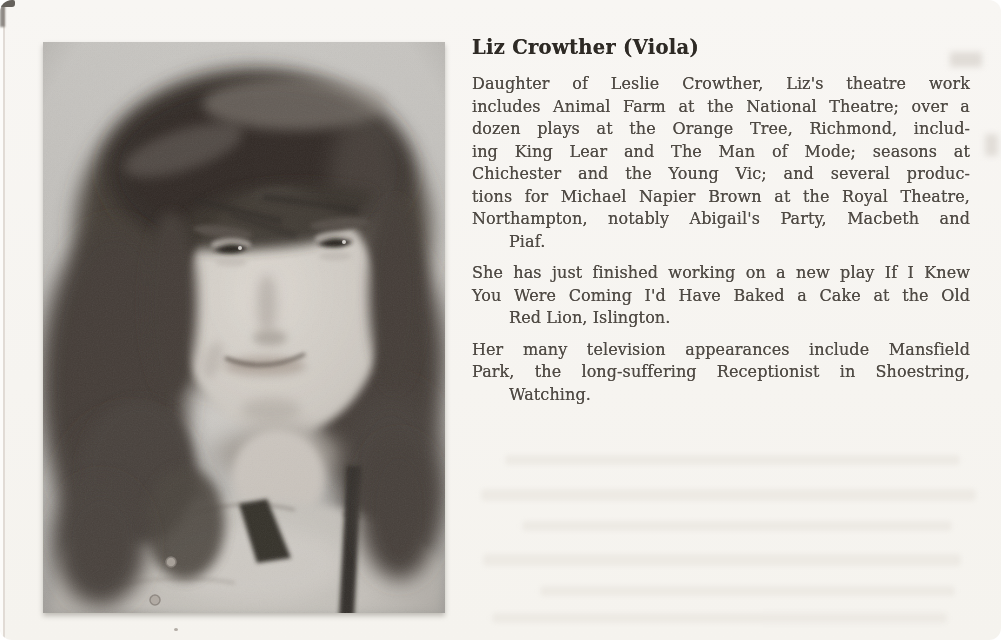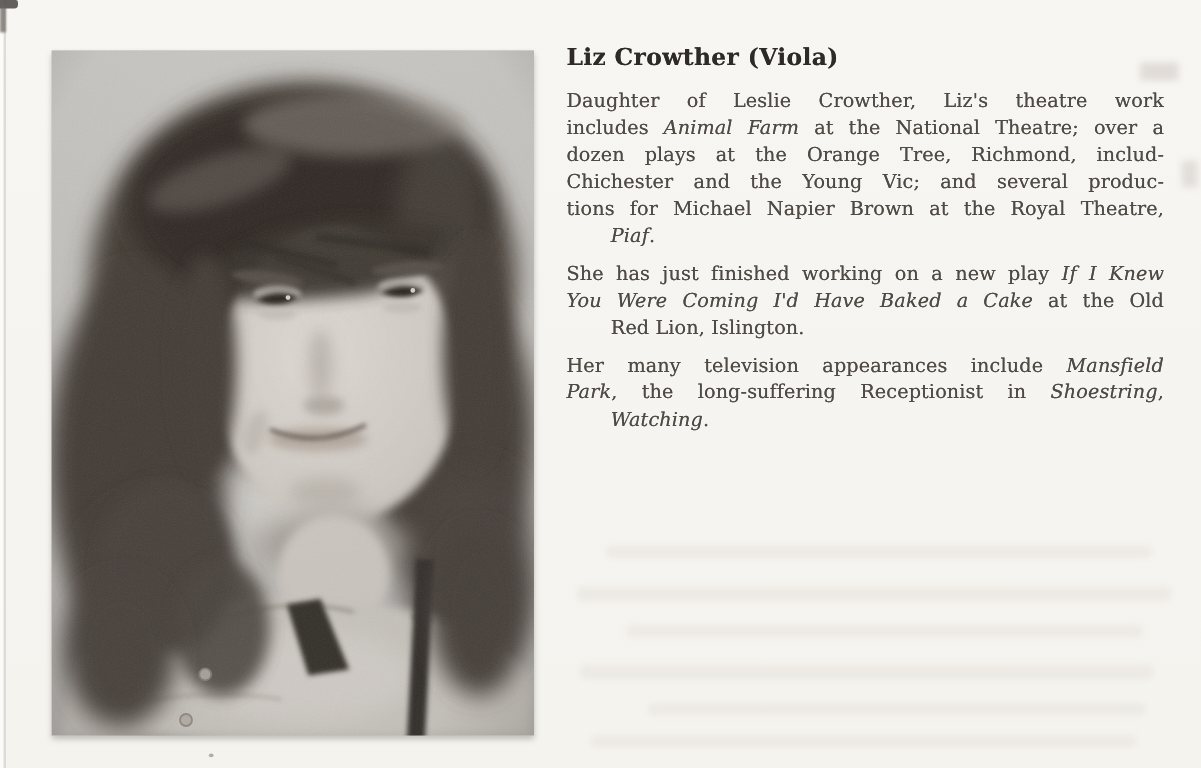--- a/index.html
+++ b/index.html
@@ -2,20 +2,21 @@
 <html><head>
 <meta charset="utf-8">
 <style>
   html,body{margin:0;padding:0;}
   .page{
     position:relative;
     width:1001px;height:640px;
     background:linear-gradient(180deg,#f8f6f3 0%,#f6f4f0 60%,#f5f3ee 100%);
     overflow:hidden;
     font-family:"DejaVu Serif","Liberation Serif",serif;
+    border-radius:12px;
   }
   
   .paper-edge{position:absolute;left:0;top:0;width:3px;height:640px;background:#fcfbf9;}
   .edge-line{position:absolute;left:3px;top:0;width:2px;height:640px;background:#ddd6d0;opacity:.85;}
   .corner-mark{position:absolute;left:0;top:0;width:15px;height:7px;background:#55514c;
     border-radius:0 2px 3px 0;filter:blur(.6px);opacity:.9;}
   .corner-mark2{position:absolute;left:0;top:5px;width:5px;height:22px;background:#6b6660;
     filter:blur(.8px);opacity:.75;}
   .speck{position:absolute;left:174px;top:628px;width:4px;height:3px;background:#b2aca5;
     border-radius:50%;filter:blur(.5px);}
@@ -46,21 +47,21 @@
     text-shadow:0 0 .5px rgba(46,42,37,.8);
   }
   .para{margin:0 0 9px 0;}
   .line{
     font-size:16px;line-height:22.5px;color:#4f4a44;
     letter-spacing:.1px;
     text-align:justify;text-align-last:justify;
     text-shadow:0 0 .5px rgba(79,74,68,.85);
   }
   .line.last{text-align-last:left;margin-left:37px;}
-  .it{font-style:italic;}
+  .it{}
 </style>
 </head>
 <body>
 
 <div class="page">
 
   <div class="paper-edge"></div>
   <div class="edge-line"></div>
   <div class="corner-mark"></div>
   <div class="corner-mark2"></div>
@@ -179,22 +180,24 @@
     </svg>
   </figure>
 
   <section class="bio">
     <h1>Liz Crowther (Viola)</h1>
     <div>
         <div class="para">
           <div class="line"><span>Daughter of Leslie Crowther, Liz's theatre work</span></div>
           <div class="line"><span>includes </span><span class="it">Animal Farm</span><span> at the National Theatre; over a</span></div>
           <div class="line"><span>dozen plays at the Orange Tree, Richmond, includ-</span></div>
+          <div class="line"><span>ing </span><span class="it">King Lear</span><span> and </span><span class="it">The Man of Mode</span><span>; seasons at</span></div>
           <div class="line"><span>Chichester and the Young Vic; and several produc-</span></div>
           <div class="line"><span>tions for Michael Napier Brown at the Royal Theatre,</span></div>
+          <div class="line"><span>Northampton, notably </span><span class="it">Abigail's Party</span><span>, </span><span class="it">Macbeth</span><span> and</span></div>
           <div class="line last"><span class="it">Piaf</span><span>.</span></div>
         </div>
         <div class="para">
           <div class="line"><span>She has just finished working on a new play </span><span class="it">If I Knew</span></div>
           <div class="line"><span class="it">You Were Coming I'd Have Baked a Cake</span><span> at the Old</span></div>
           <div class="line last"><span>Red Lion, Islington.</span></div>
         </div>
         <div class="para">
           <div class="line"><span>Her many television appearances include </span><span class="it">Mansfield</span></div>
           <div class="line"><span class="it">Park</span><span>, the long-suffering Receptionist in </span><span class="it">Shoestring</span><span>,</span></div>

